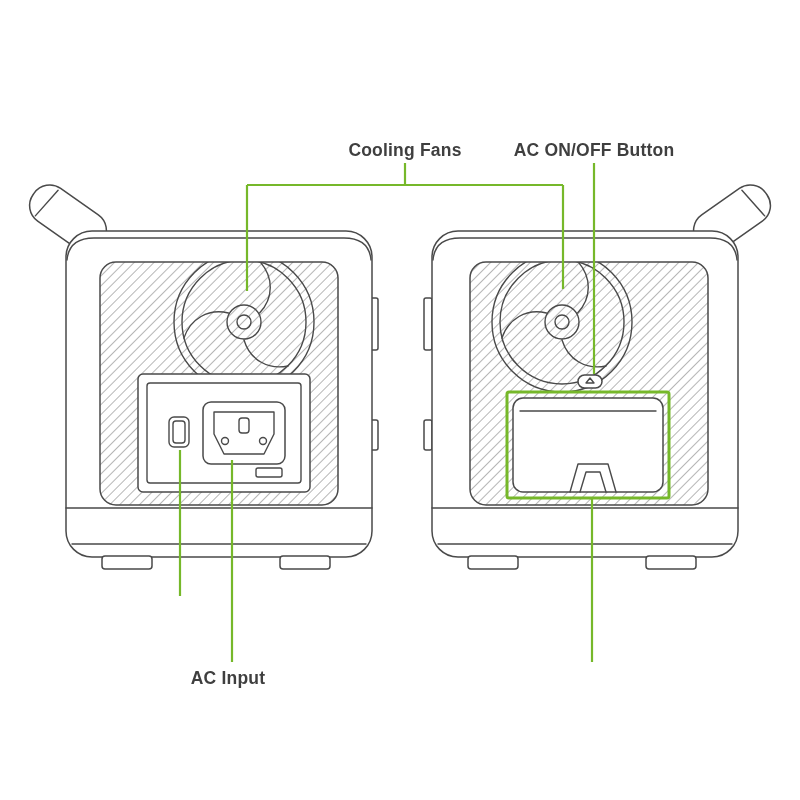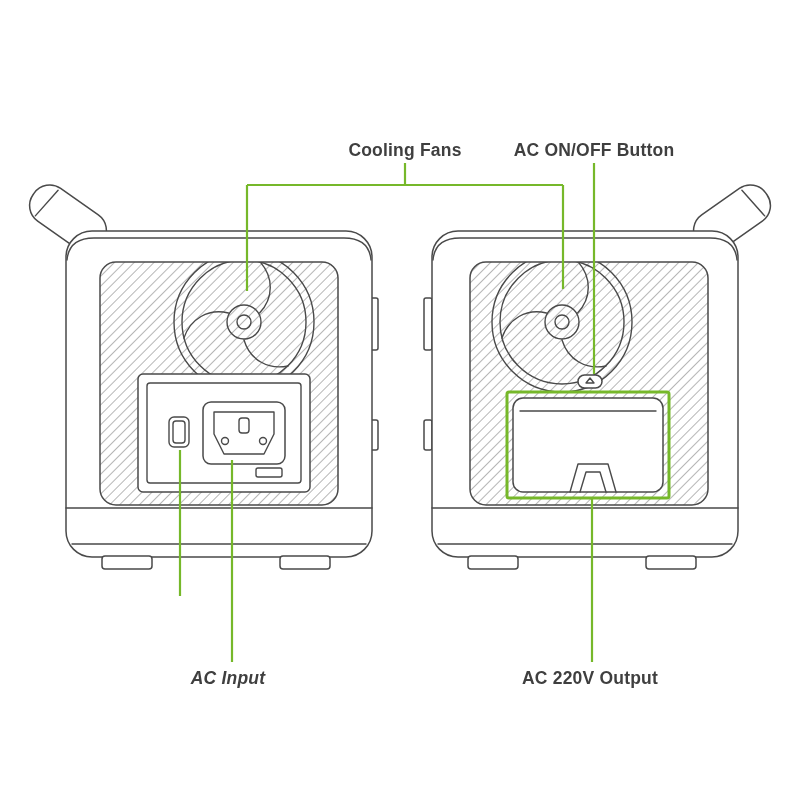--- a/index.html
+++ b/index.html
@@ -150,17 +150,16 @@
     </g>
   </svg>
 
   <div class="label" style="left:405px;top:139px;">Cooling Fans</div>
 
   <div class="label" style="left:594px;top:139px;">AC ON/OFF Button</div>
 
   <div class="label" style="left:137px;top:599px;">
   </div>
 
-  <div class="label" style="left:228px;top:667px;font-style:italic;">AC Input</div>
+  <div class="label" style="left:228px;top:667px;">AC Input</div>
 
-  <div class="label" style="left:590px;top:667px;">AC 220V Output</div>
 
 </div>
 
 </body></html>

